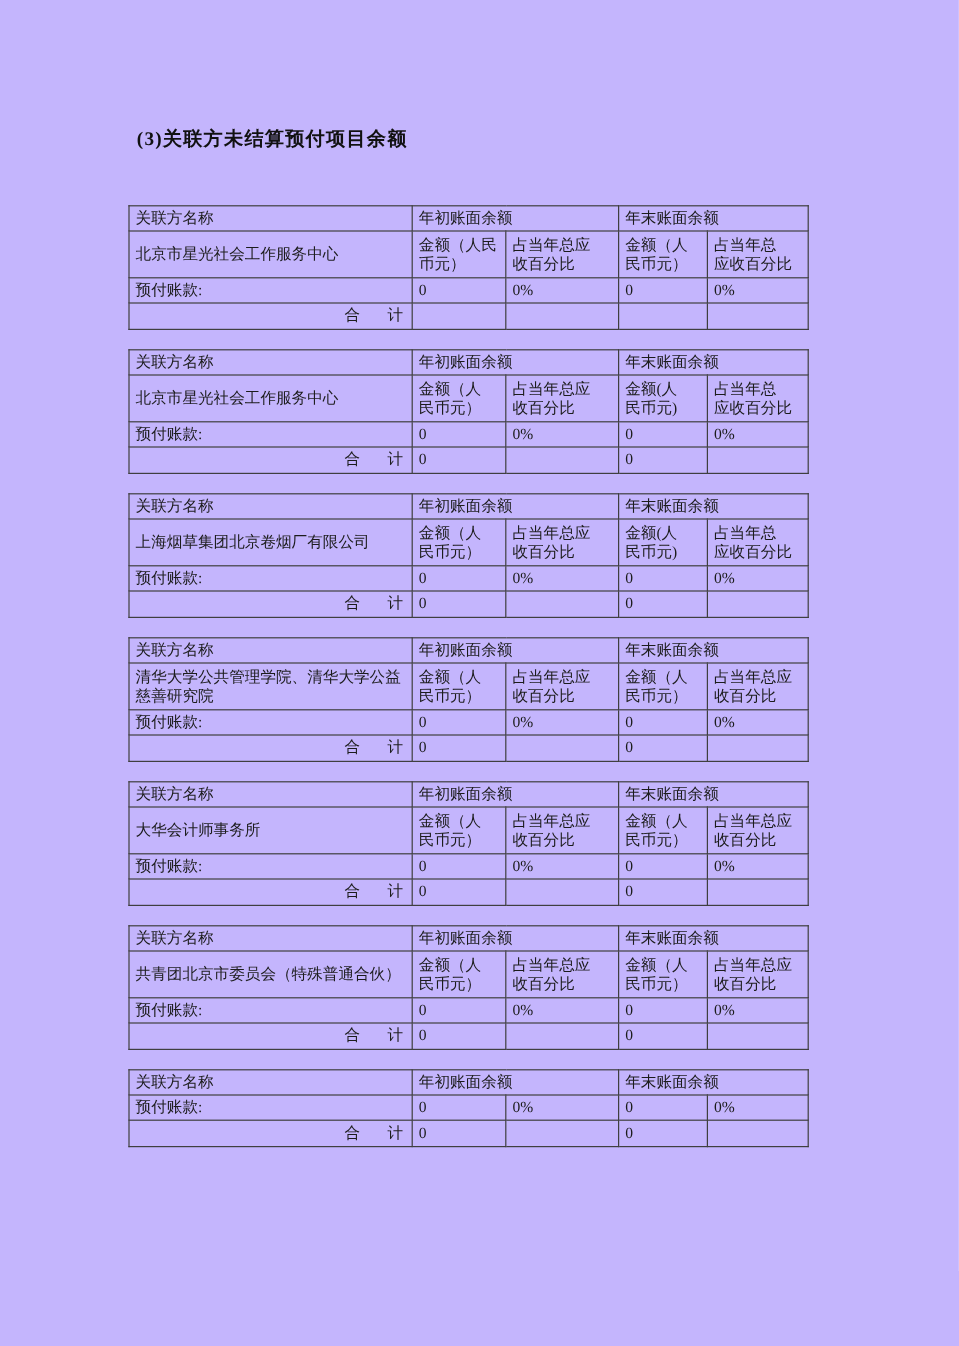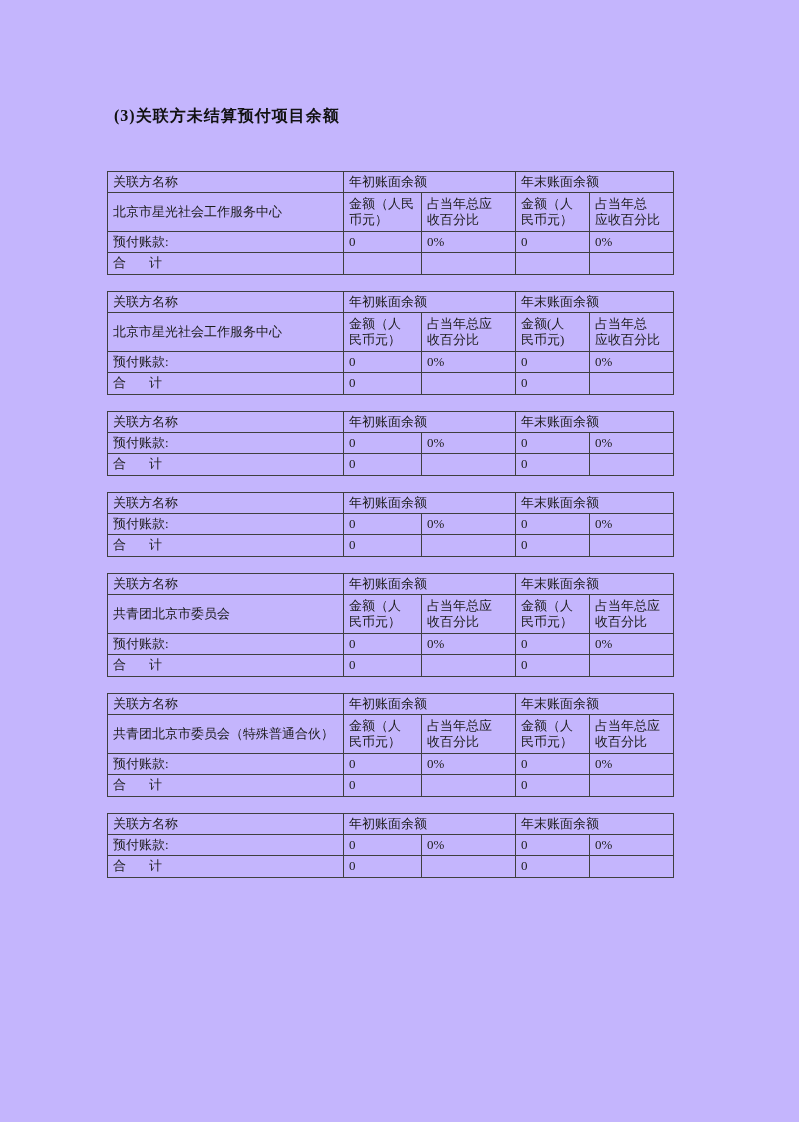--- a/index.html
+++ b/index.html
@@ -33,21 +33,21 @@
   col.c2{width:94px}
   col.c3{width:74px}
   col.c4{width:84px}
   tr.r-head td{height:20px}
   tr.r-sub td{height:38px}
   tr.r-val td{height:20px}
   tr.r-total td{height:21px}
   .center{text-align:left}
   .left{text-align:left}
   .pre{white-space:pre-line}
-  .total-label{white-space:pre;text-align:left;letter-spacing:2px}
+  .total-label{white-space:pre;text-align:right;letter-spacing:2px}
 </style>
 </head>
 <body>
 
 <div class="page">
   <h1 class="title">(3)关联方未结算预付项目余额</h1>
   <div class="tables" id="tables-root">
   <table class="rp-table">
     <colgroup>
       <col class="c0">
@@ -139,84 +139,106 @@
           <col class="c2">
           <col class="c3">
           <col class="c4">
     </colgroup>
     <tbody>
       <tr class="r-head">
         <td class="left">关联方名称</td>
         <td colspan="2" class="center">年初账面余额</td>
         <td colspan="2" class="center">年末账面余额</td>
       </tr>
-      <tr class="r-val">
-        <td class="left">预付账款:</td>
-        <td class="left">0</td>
-        <td class="left">0%</td>
-        <td class="left">0</td>
-        <td class="left">0%</td>
-      </tr>
-      <tr class="r-total">
-        <td class="total-label">合    计</td>
-        <td class="left">0</td>
-        <td class="left"></td>
-        <td class="left">0</td>
-        <td class="left"></td>
-      </tr>
-    </tbody>
-  </table>
-
-  <table class="rp-table">
-    <colgroup>
-      <col class="c0">
-          <col class="c1">
-          <col class="c2">
-          <col class="c3">
-          <col class="c4">
-    </colgroup>
-    <tbody>
-      <tr class="r-head">
-        <td class="left">关联方名称</td>
-        <td colspan="2" class="center">年初账面余额</td>
-        <td colspan="2" class="center">年末账面余额</td>
-      </tr>
-      <tr class="r-val">
-        <td class="left">预付账款:</td>
-        <td class="left">0</td>
-        <td class="left">0%</td>
-        <td class="left">0</td>
-        <td class="left">0%</td>
-      </tr>
-      <tr class="r-total">
-        <td class="total-label">合    计</td>
-        <td class="left">0</td>
-        <td class="left"></td>
-        <td class="left">0</td>
-        <td class="left"></td>
-      </tr>
-    </tbody>
-  </table>
-
-  <table class="rp-table">
-    <colgroup>
-      <col class="c0">
-          <col class="c1">
-          <col class="c2">
-          <col class="c3">
-          <col class="c4">
-    </colgroup>
-    <tbody>
-      <tr class="r-head">
-        <td class="left">关联方名称</td>
-        <td colspan="2" class="center">年初账面余额</td>
-        <td colspan="2" class="center">年末账面余额</td>
-      </tr>
-      <tr class="r-sub">
-        <td class="left">共青团北京市委员会</td>
+      <tr class="r-sub">
+        <td class="left">上海烟草集团北京卷烟厂有限公司</td>
+        <td class="center pre">金额（人
+民币元）</td>
+        <td class="center pre">占当年总应
+收百分比</td>
+        <td class="center pre">金额(人
+民币元)</td>
+        <td class="center pre">占当年总
+应收百分比</td>
+      </tr>
+      <tr class="r-val">
+        <td class="left">预付账款:</td>
+        <td class="left">0</td>
+        <td class="left">0%</td>
+        <td class="left">0</td>
+        <td class="left">0%</td>
+      </tr>
+      <tr class="r-total">
+        <td class="total-label">合    计</td>
+        <td class="left">0</td>
+        <td class="left"></td>
+        <td class="left">0</td>
+        <td class="left"></td>
+      </tr>
+    </tbody>
+  </table>
+
+  <table class="rp-table">
+    <colgroup>
+      <col class="c0">
+          <col class="c1">
+          <col class="c2">
+          <col class="c3">
+          <col class="c4">
+    </colgroup>
+    <tbody>
+      <tr class="r-head">
+        <td class="left">关联方名称</td>
+        <td colspan="2" class="center">年初账面余额</td>
+        <td colspan="2" class="center">年末账面余额</td>
+      </tr>
+      <tr class="r-sub">
+        <td class="left">清华大学公共管理学院、清华大学公益慈善研究院</td>
+        <td class="center pre">金额（人
+民币元）</td>
+        <td class="center pre">占当年总应
+收百分比</td>
+        <td class="center pre">金额（人
+民币元）</td>
+        <td class="center pre">占当年总应
+收百分比</td>
+      </tr>
+      <tr class="r-val">
+        <td class="left">预付账款:</td>
+        <td class="left">0</td>
+        <td class="left">0%</td>
+        <td class="left">0</td>
+        <td class="left">0%</td>
+      </tr>
+      <tr class="r-total">
+        <td class="total-label">合    计</td>
+        <td class="left">0</td>
+        <td class="left"></td>
+        <td class="left">0</td>
+        <td class="left"></td>
+      </tr>
+    </tbody>
+  </table>
+
+  <table class="rp-table">
+    <colgroup>
+      <col class="c0">
+          <col class="c1">
+          <col class="c2">
+          <col class="c3">
+          <col class="c4">
+    </colgroup>
+    <tbody>
+      <tr class="r-head">
+        <td class="left">关联方名称</td>
+        <td colspan="2" class="center">年初账面余额</td>
+        <td colspan="2" class="center">年末账面余额</td>
+      </tr>
+      <tr class="r-sub">
+        <td class="left">大华会计师事务所</td>
         <td class="center pre">金额（人
 民币元）</td>
         <td class="center pre">占当年总应
 收百分比</td>
         <td class="center pre">金额（人
 民币元）</td>
         <td class="center pre">占当年总应
 收百分比</td>
       </tr>
       <tr class="r-val">

